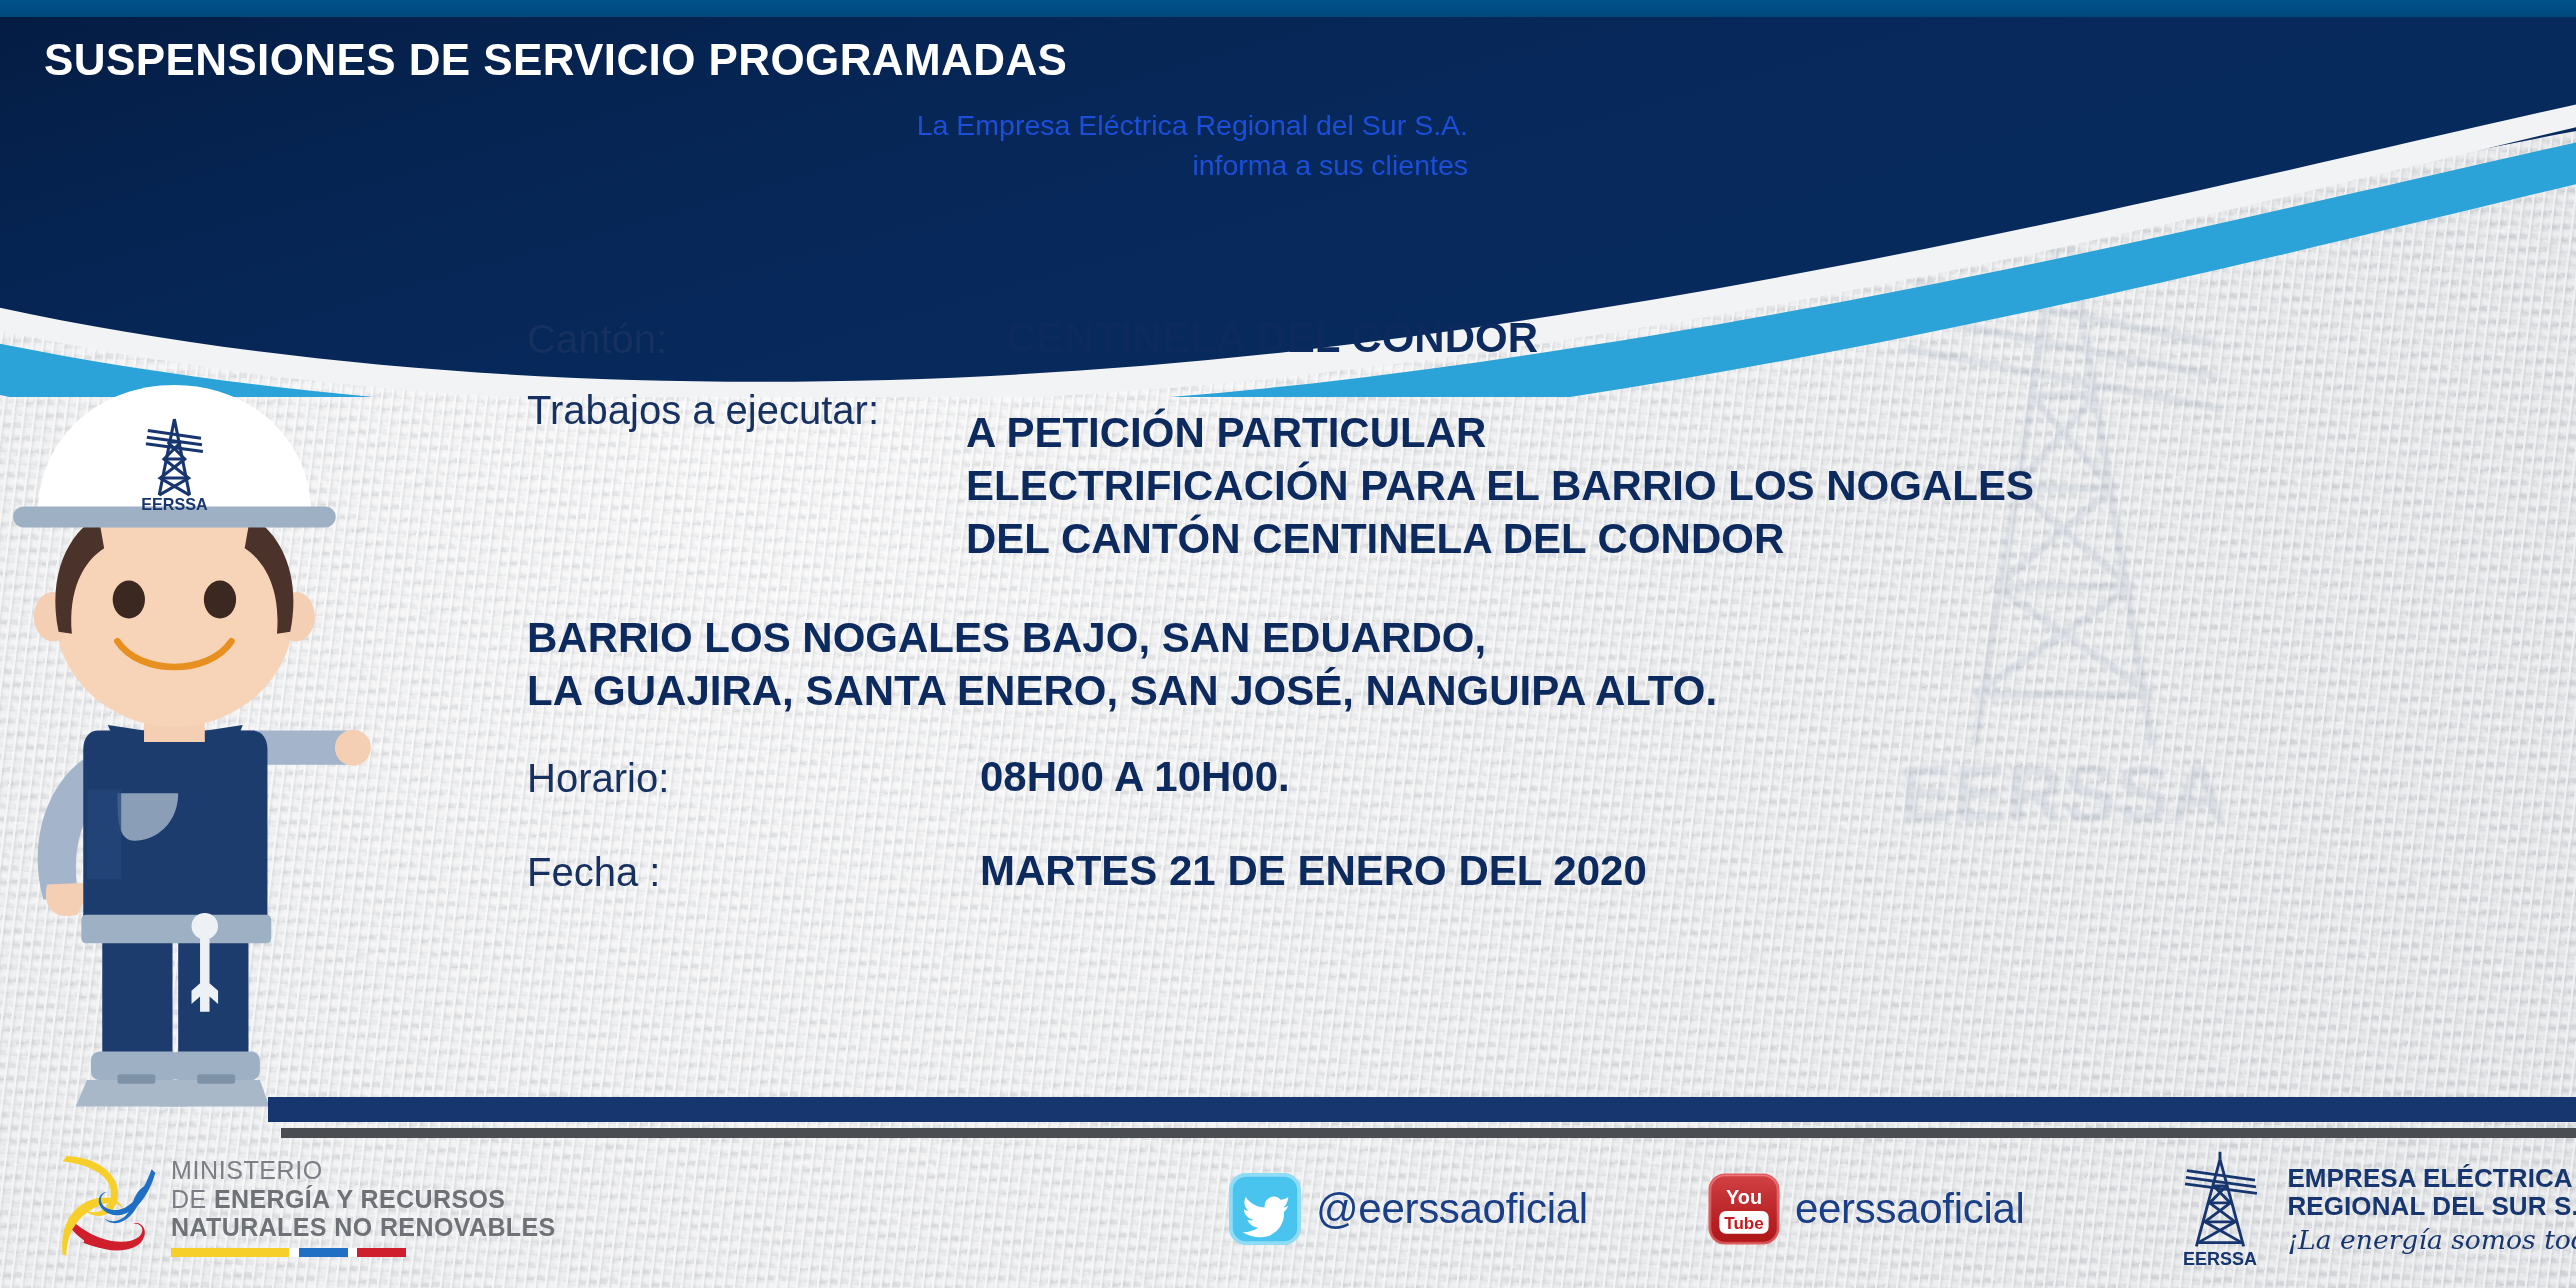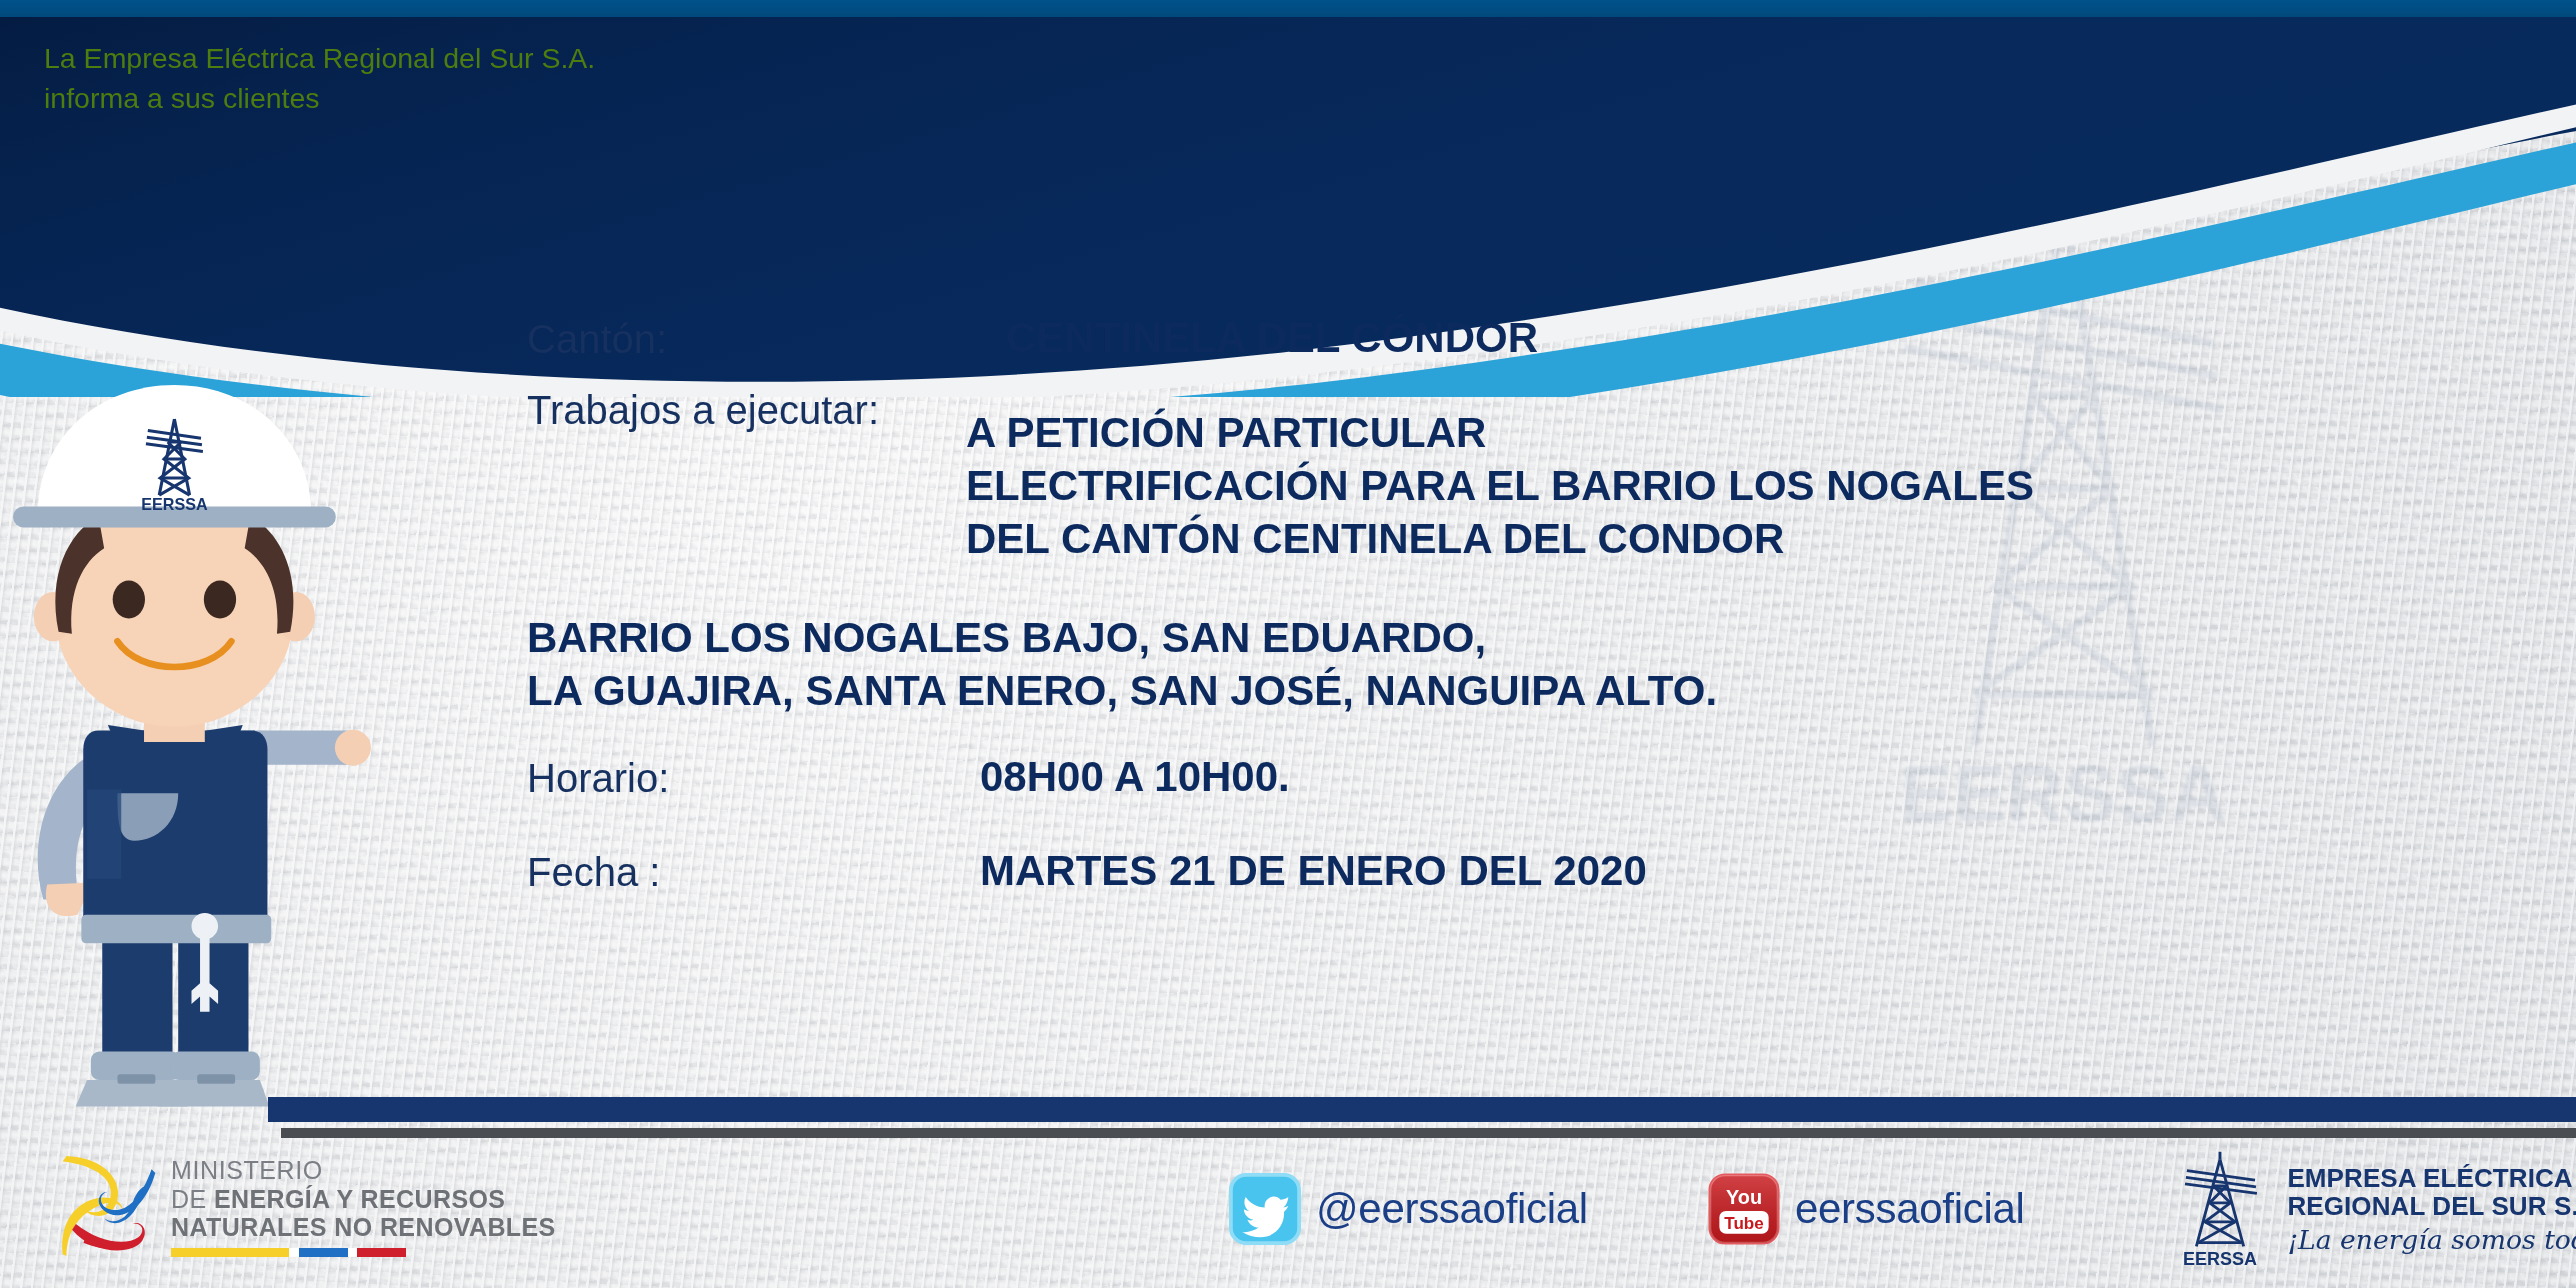--- a/index.html
+++ b/index.html
@@ -57,21 +57,21 @@
     position:absolute;left:0;top:17px;width:100%;height:380px;
     pointer-events:none;
   }
   .header-text{position:absolute;left:44px;top:38px;width:1424px;}
   .title{
     font-size:44px;font-weight:bold;color:#ffffff;
     letter-spacing:0.4px;margin:0 0 23px 0;line-height:1;
     font-family:"Liberation Sans", sans-serif;
   }
   .subtitle{
-    font-size:28.5px;color:#4d7c0f;line-height:1.42;margin:0;font-weight:400;
+    font-size:28.5px;color:#1d4ed8;line-height:1.42;margin:0;font-weight:400;text-align:right;
   }
 
   
   .worker{position:absolute;left:-7.6px;top:347px;width:399px;height:771px;}
 
   
   .info{
     position:absolute;left:527px;top:313px;width:2022px;
   }
   .row{display:flex;align-items:flex-start;}
@@ -167,20 +167,21 @@
     <defs>
       <linearGradient id="hg" x1="0" y1="0" x2="1" y2="0.5">
         <stop offset="0" stop-color="#041c42" stop-opacity="1"></stop>
         <stop offset="0.45" stop-color="#072a5e" stop-opacity=".55"></stop>
         <stop offset="1" stop-color="#0a3a7a" stop-opacity=".3"></stop>
       </linearGradient>
     </defs>
   </svg>
 
   <div class="header-text">
+    <h1 class="title">SUSPENSIONES DE SERVICIO PROGRAMADAS</h1>
     <p class="subtitle">
       <span>La Empresa Eléctrica Regional del Sur S.A.</span><br>
       <span>informa a sus clientes</span>
     </p>
   </div>
 
   <svg class="worker" viewBox="0 0 420 812">
 
     <path d="M128 418 C58 440 36 520 54 582 L92 582 C80 528 96 470 150 452 Z" fill="#a3b4cb"></path>
     <path d="M168 404 H372 C384 404 392 412 392 422 C392 432 384 440 372 440 H168 Z" fill="#a3b4cb"></path>

